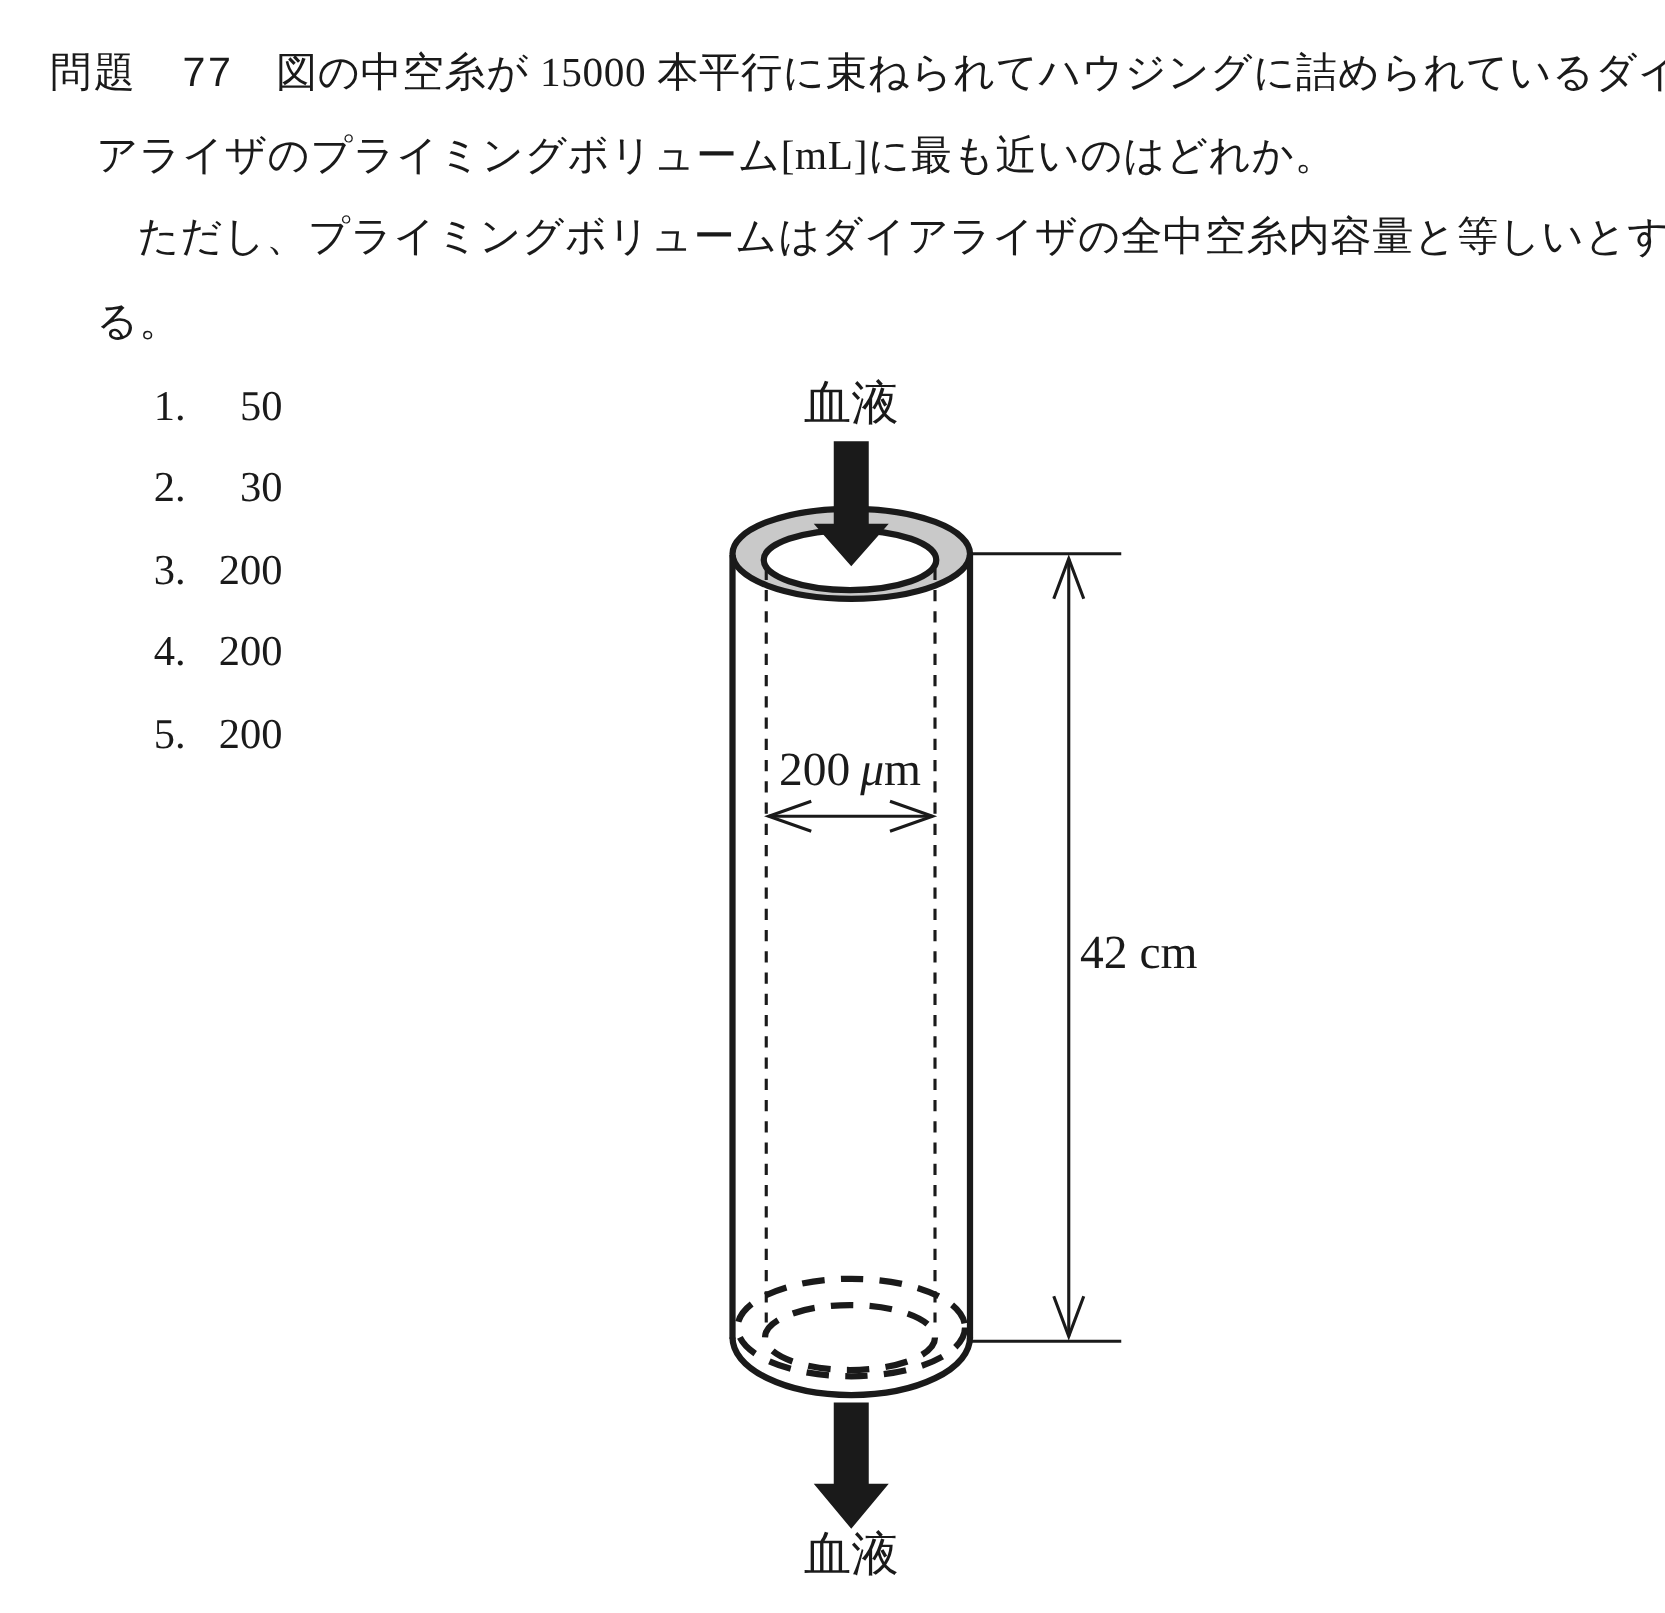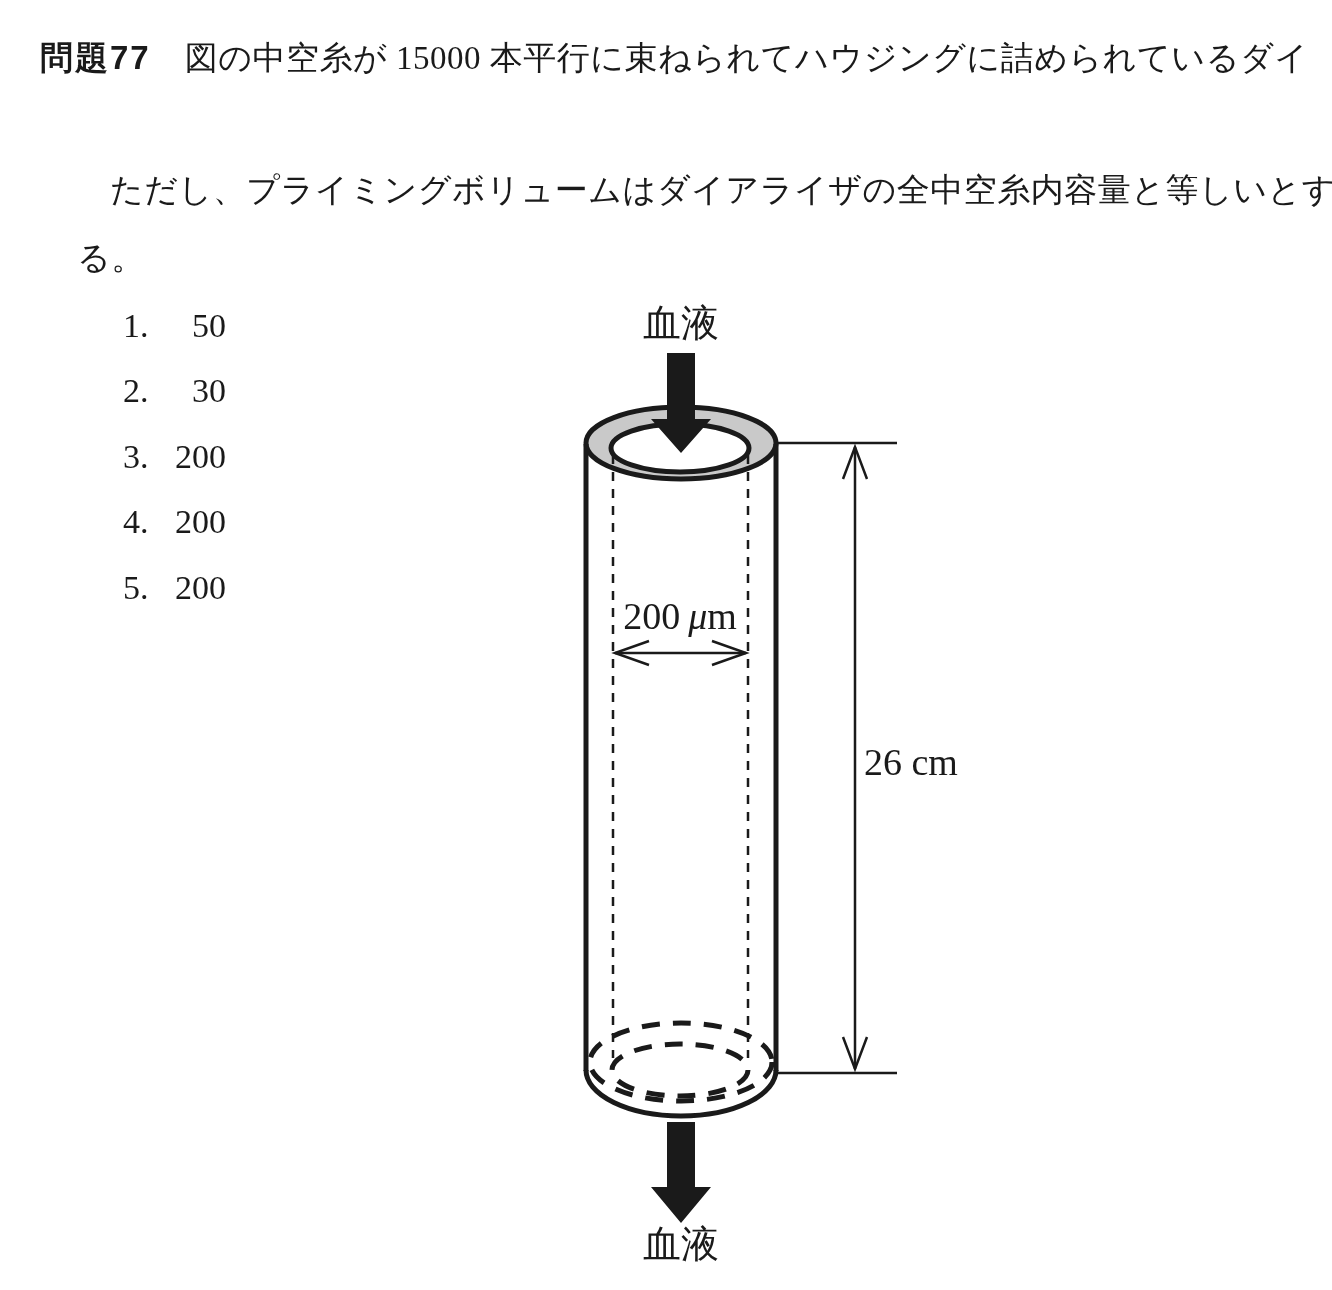--- a/index.html
+++ b/index.html
@@ -14,24 +14,24 @@
   }
   .tline {
     position: absolute;
     font-size: 33px;
     line-height: 34px;
     white-space: pre;
     letter-spacing: 0.5px;
   }
   .q-label, .q-num {
     font-family: "Liberation Sans", "DejaVu Sans", sans-serif;
-    font-weight: 700;
+    font-weight: 400;
     letter-spacing: 2px;
   }
-  .q-num  { }
+  .q-num  { margin-left: 36px; }
   .q-rest { margin-left: 34px; }
   .choices { position: absolute; left: 123px; top: 309px; }
   .choice {
     display: flex;
     justify-content: space-between;
     width: 103px;
     height: 33px;
     margin-bottom: 32.4px;
     font-size: 34px;
     line-height: 33px;
@@ -45,20 +45,21 @@
   }
   .center-x { transform: translateX(-50%); }
   .mu { font-style: italic; margin-left: 8px; }
 </style>
 </head>
 <body>
 
 <div class="page">
 
   <div class="tline" style="left:40px; top:41px;"><span class="q-label">問題</span><span class="q-num">77</span><span class="q-rest">図の中空糸が 15000 本平行に束ねられてハウジングに詰められているダイ</span></div>
+  <div class="tline" style="left:77px; top:108px;">アライザのプライミングボリューム[mL]に最も近いのはどれか。</div>
   <div class="tline" style="left:110px; top:173px;">ただし、プライミングボリュームはダイアライザの全中空糸内容量と等しいとす</div>
   <div class="tline" style="left:77px; top:241px;">る。</div>
 
   <div class="choices">
     <div class="choice">
         <span>1.</span>
         <span>50</span>
       </div>
     <div class="choice">
         <span>2.</span>
@@ -107,17 +108,17 @@
     <polyline points="843,479 855,447 867,479" fill="none" stroke="#1a1a1a" stroke-width="2.5"></polyline>
     <polyline points="843,1037 855,1069 867,1037" fill="none" stroke="#1a1a1a" stroke-width="2.5"></polyline>
 
     <polygon points="667,1122 695,1122 695,1187 711,1187 681,1223 651,1187 667,1187" fill="#1a1a1a"></polygon>
   </svg>
 
   <div class="dlabel center-x" style="left:681px; top:306px;">血液</div>
 
   <div class="dlabel center-x" style="left:680px; top:599px;text-align:center;"><span>200</span><span class="mu">μ</span><span>m</span></div>
 
-  <div class="dlabel" style="left:864px; top:745px;">26 cm</div>
+  <div class="dlabel" style="left:864px; top:745px;">42 cm</div>
 
   <div class="dlabel center-x" style="left:681px; top:1227px;">血液</div>
 
 </div>
 
 </body></html>

